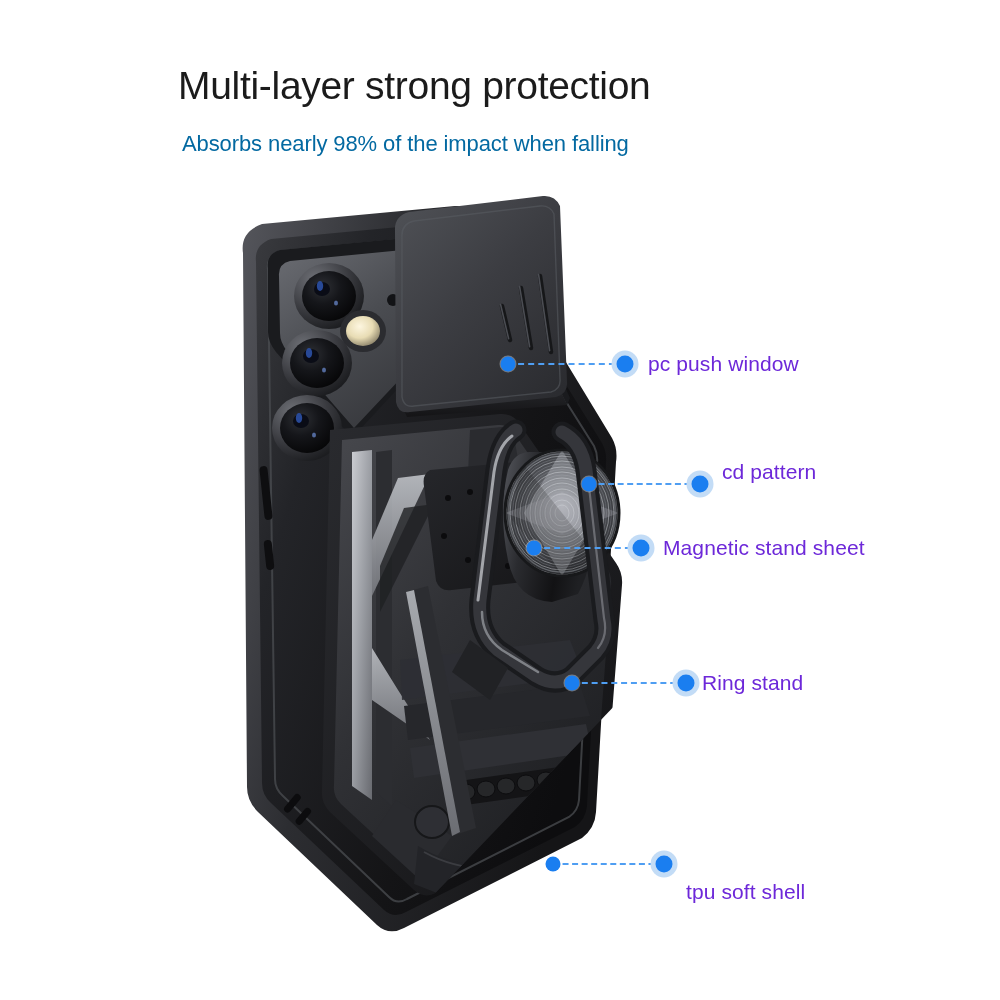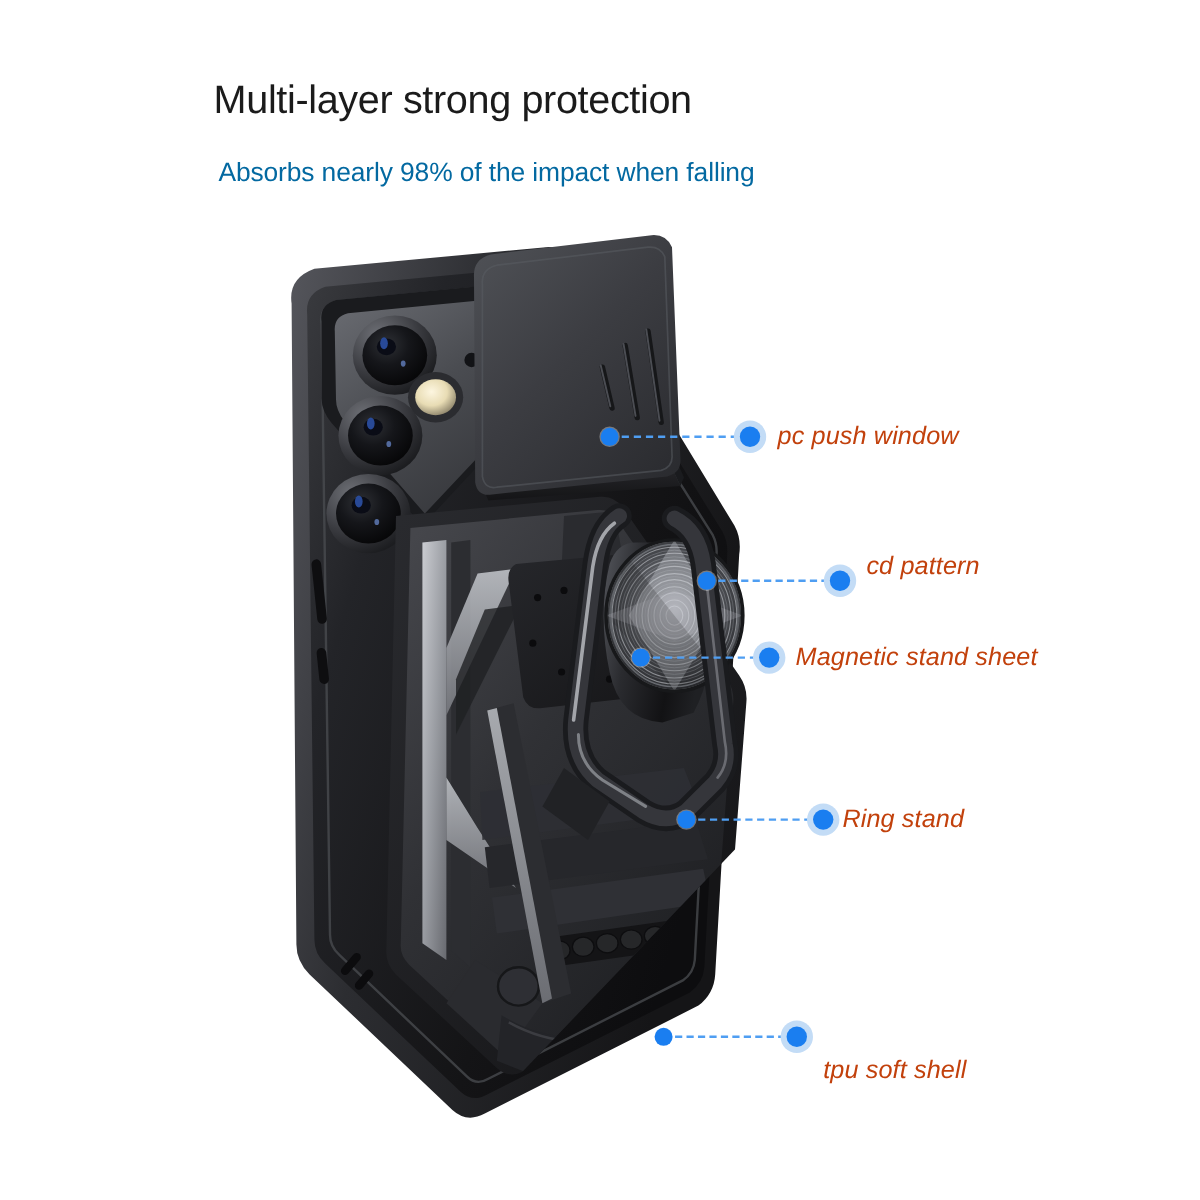--- a/index.html
+++ b/index.html
@@ -8,21 +8,21 @@
     width:1000px; height:1000px;
     background:#ffffff;
     font-family:"Liberation Sans", sans-serif;
     overflow:hidden;
   }
   #page { position:relative; width:1000px; height:1000px; background:#fff; }
 
   
   .title {
     position:absolute; left:178px; top:64px;
-    font-size:33px; font-weight:400; color:#1b1b1b;
+    font-size:39px; font-weight:400; color:#1b1b1b;
     letter-spacing:-0.3px; white-space:nowrap;
   }
   .subtitle {
     position:absolute; left:182px; top:131px;
     font-size:22px; font-weight:400; color:#0369a1;
     letter-spacing:-0.1px; white-space:nowrap;
   }
 
   
   #stage { position:absolute; left:0; top:0; width:1000px; height:1000px; }
@@ -39,23 +39,23 @@
     position:absolute; height:0;
     border-top:2px dashed #4f9ef2;
     transform:translateY(-50%);
   }
   .label-dot {
     position:absolute; width:17px; height:17px; border-radius:50%;
     background:#1a7ef0; transform:translate(-50%,-50%);
     box-shadow:0 0 0 5px #c3dcf6;
   }
   .label-text {
-    position:absolute; font-size:21px; color:#c2410c;
+    position:absolute; font-size:21px; color:#6d28d9;
     font-weight:400; white-space:nowrap;
-    transform:translateY(-50%); letter-spacing:0.1px;font-style:italic;
+    transform:translateY(-50%); letter-spacing:0.1px;
   }
 </style>
 </head>
 <body>
 
 <div id="page">
 
   <div class="title">Multi-layer strong protection</div>
   <div class="subtitle">Absorbs nearly 98% of the impact when falling</div>
 

